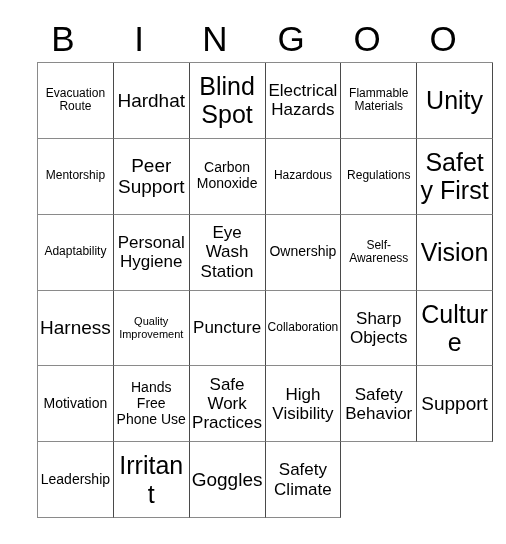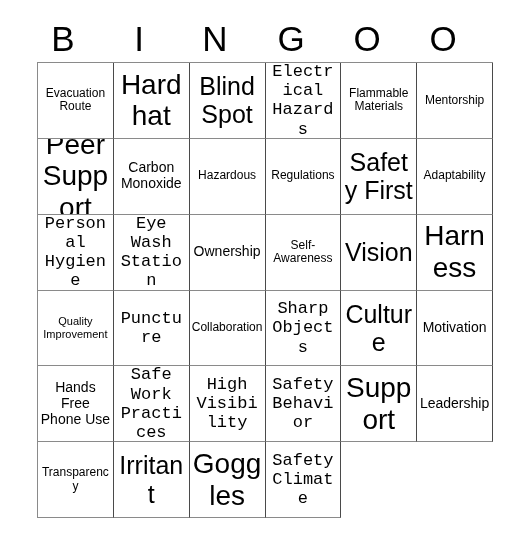--- a/index.html
+++ b/index.html
@@ -71,22 +71,22 @@
   .cell-text {
     display: block;
     width: 100%;
     line-height: 1.13;
     word-wrap: break-word;
     overflow-wrap: break-word;
     hyphens: none;
   }
   
   .fs-xl  { font-size: 25px; }
-  .fs-lg  { font-size: 28px; }
-  .fs-md  { font-size: 17px; font-family: Liberation Mono, monospace; }
+  .fs-lg  { font-size: 19px; }
+  .fs-md  { font-size: 17px; }
   .fs-sm  { font-size: 14px; }
   .fs-xs  { font-size: 12px; }
   .fs-xxs { font-size: 11px; }
 </style>
 </head>
 <body>
 
 <div id="card">
 
   <div id="header-row">
@@ -108,20 +108,23 @@
       <div class="cell">
         <span class="cell-text fs-xl">Blind Spot</span>
       </div>
       <div class="cell">
         <span class="cell-text fs-md">Electrical Hazards</span>
       </div>
       <div class="cell">
         <span class="cell-text fs-xs">Flammable Materials</span>
       </div>
       <div class="cell">
+        <span class="cell-text fs-xl">Unity</span>
+      </div>
+      <div class="cell">
         <span class="cell-text fs-xs">Mentorship</span>
       </div>
       <div class="cell">
         <span class="cell-text fs-lg">Peer Support</span>
       </div>
       <div class="cell">
         <span class="cell-text fs-sm">Carbon Monoxide</span>
       </div>
       <div class="cell">
         <span class="cell-text fs-xs">Hazardous</span>
@@ -183,23 +186,20 @@
       <div class="cell">
         <span class="cell-text fs-md">Safety Behavior</span>
       </div>
       <div class="cell">
         <span class="cell-text fs-lg">Support</span>
       </div>
       <div class="cell">
         <span class="cell-text fs-sm">Leadership</span>
       </div>
       <div class="cell">
-        <span class="cell-text fs-xs">Transparency</span>
-      </div>
-      <div class="cell">
         <span class="cell-text fs-xl">Irritant</span>
       </div>
       <div class="cell">
         <span class="cell-text fs-lg">Goggles</span>
       </div>
       <div class="cell">
         <span class="cell-text fs-md">Safety Climate</span>
       </div>
     </div>
 

